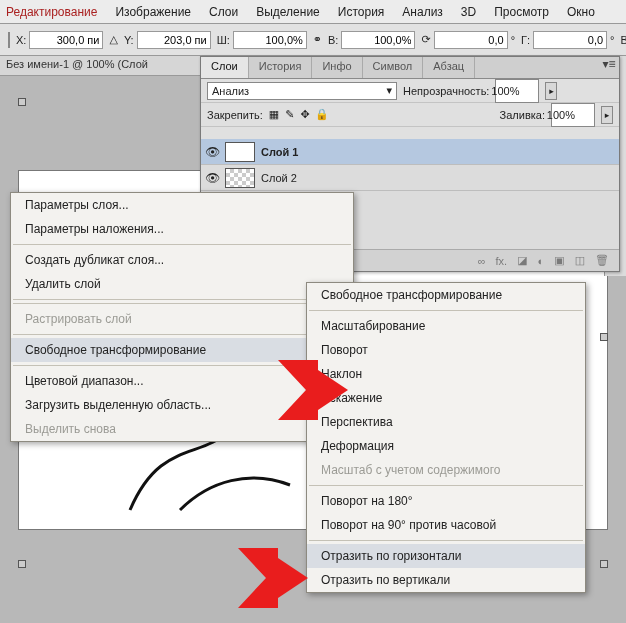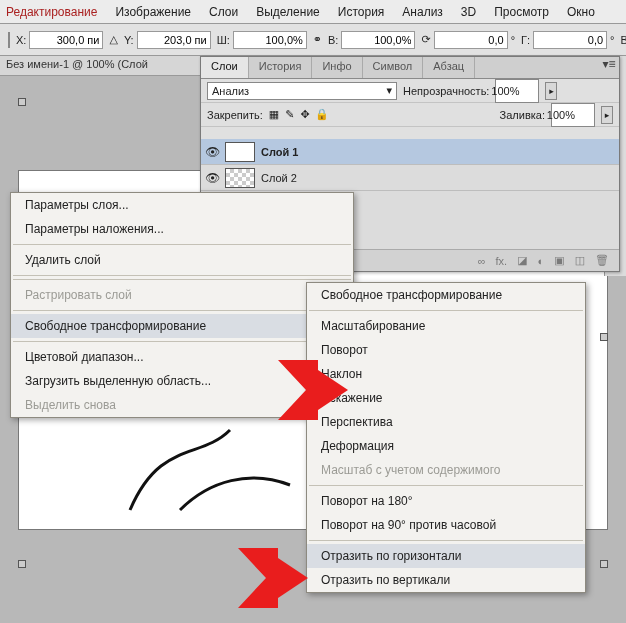--- a/index.html
+++ b/index.html
@@ -176,20 +176,21 @@
     <span data-interactable="true">▣</span>
     <span data-interactable="true">◫</span>
     <span data-interactable="true">🗑</span>
   </div>
 </div>
 
 <div class="ctx ctx1" data-interactable="false" id="ctx1">
     <div class="mi" data-interactable="true">Параметры слоя...</div>
     <div class="mi" data-interactable="true">Параметры наложения...</div>
     <div class="sep"></div>
+    <div class="mi" data-interactable="true">Создать дубликат слоя...</div>
     <div class="mi" data-interactable="true">Удалить слой</div>
     <div class="sep"></div>
     <div class="sep"></div>
     <div class="mi disabled" data-interactable="false">Растрировать слой</div>
     <div class="sep"></div>
     <div class="mi hl" data-interactable="true">Свободное трансформирование</div>
     <div class="sep"></div>
     <div class="mi" data-interactable="true">Цветовой диапазон...</div>
     <div class="mi" data-interactable="true">Загрузить выделенную область...</div>
     <div class="mi disabled" data-interactable="false">Выделить снова</div>

